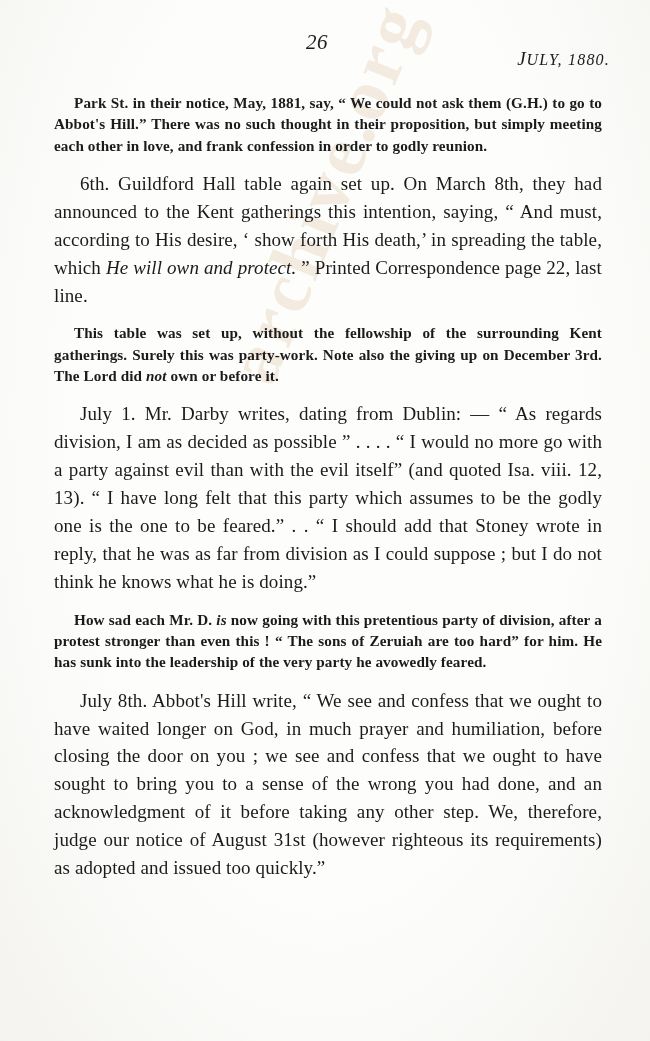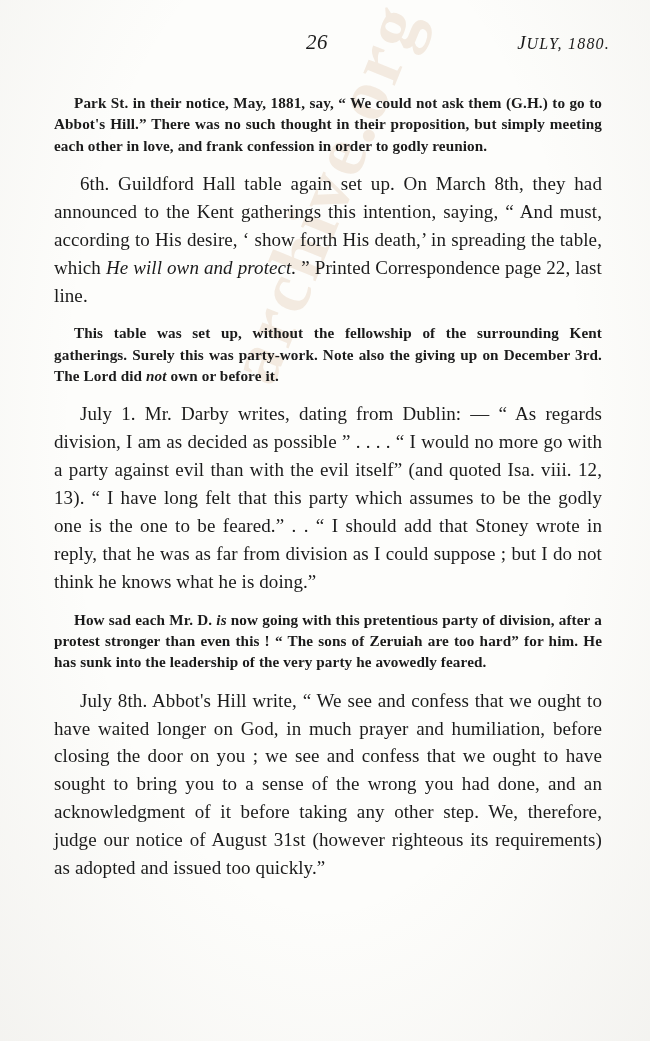--- a/index.html
+++ b/index.html
@@ -66,21 +66,21 @@
   .page-number {
     position: absolute;
     left: 264px;
     top: 6px;
     font-size: 21px;
     letter-spacing: 0.5px;
   }
   .issue-date {
     position: absolute;
     right: 4px;
-    top: 8px;
+    top: 24px;
     font-size: 19px;
     letter-spacing: 0.8px;
   }
   .issue-date .small-caps {
     font-size: 16px;
     letter-spacing: 1.2px;
   }
 
   p {
     margin: 12px;

